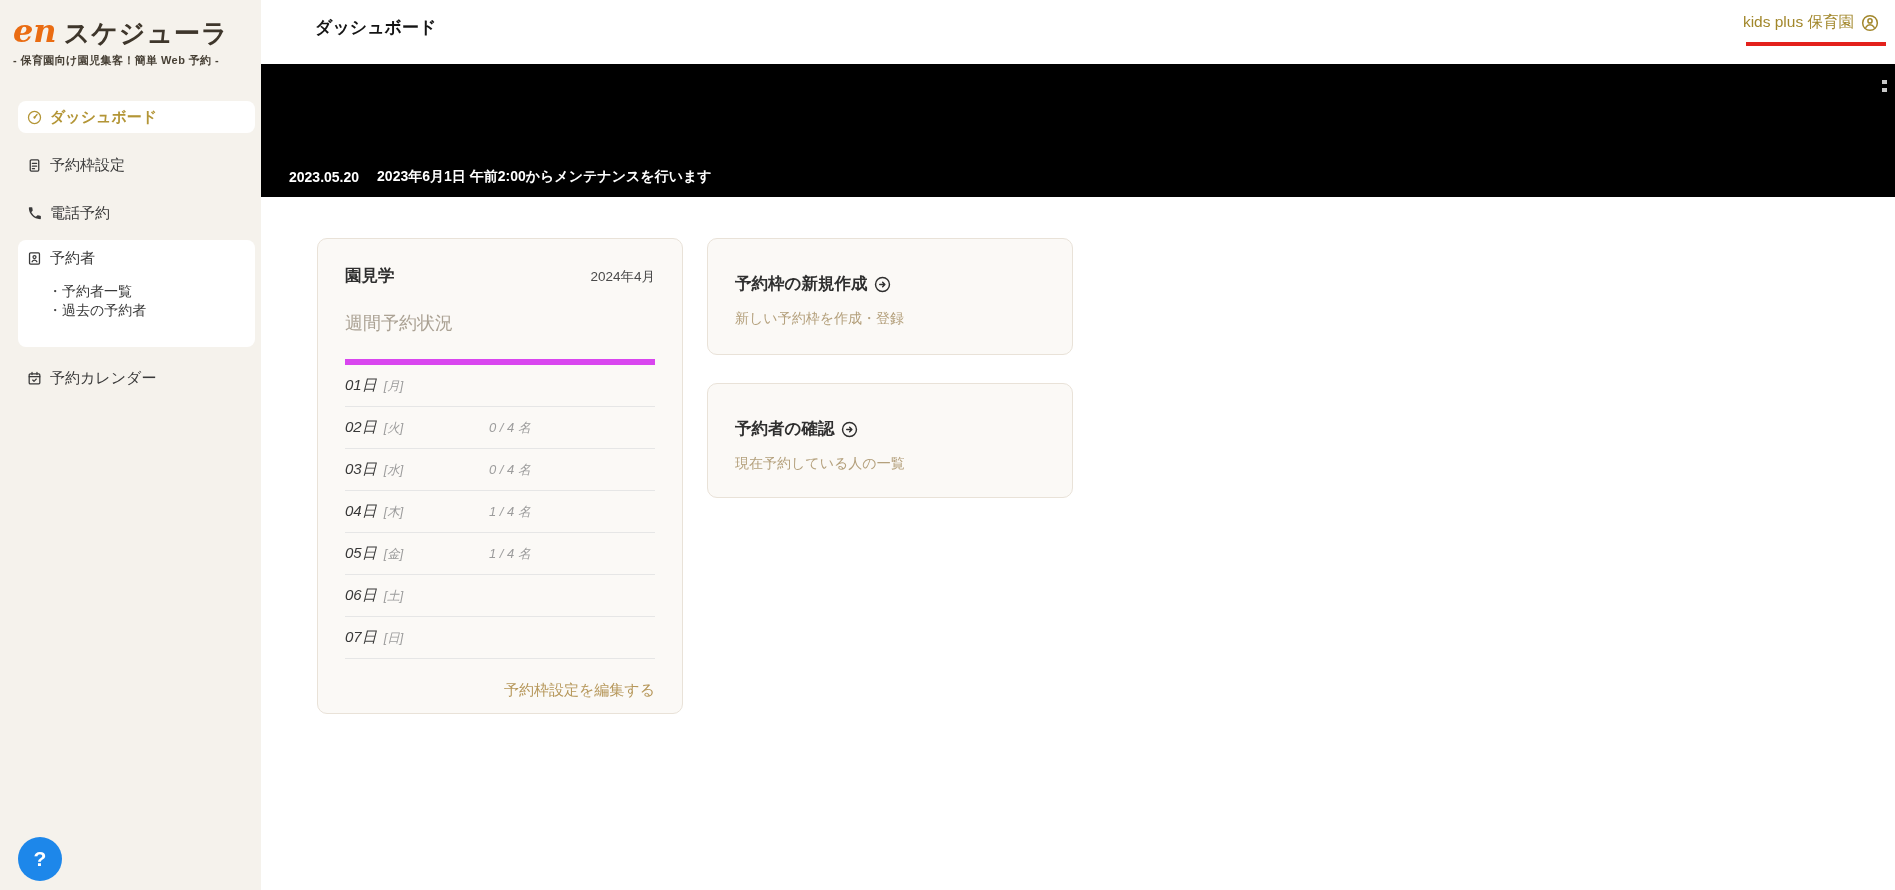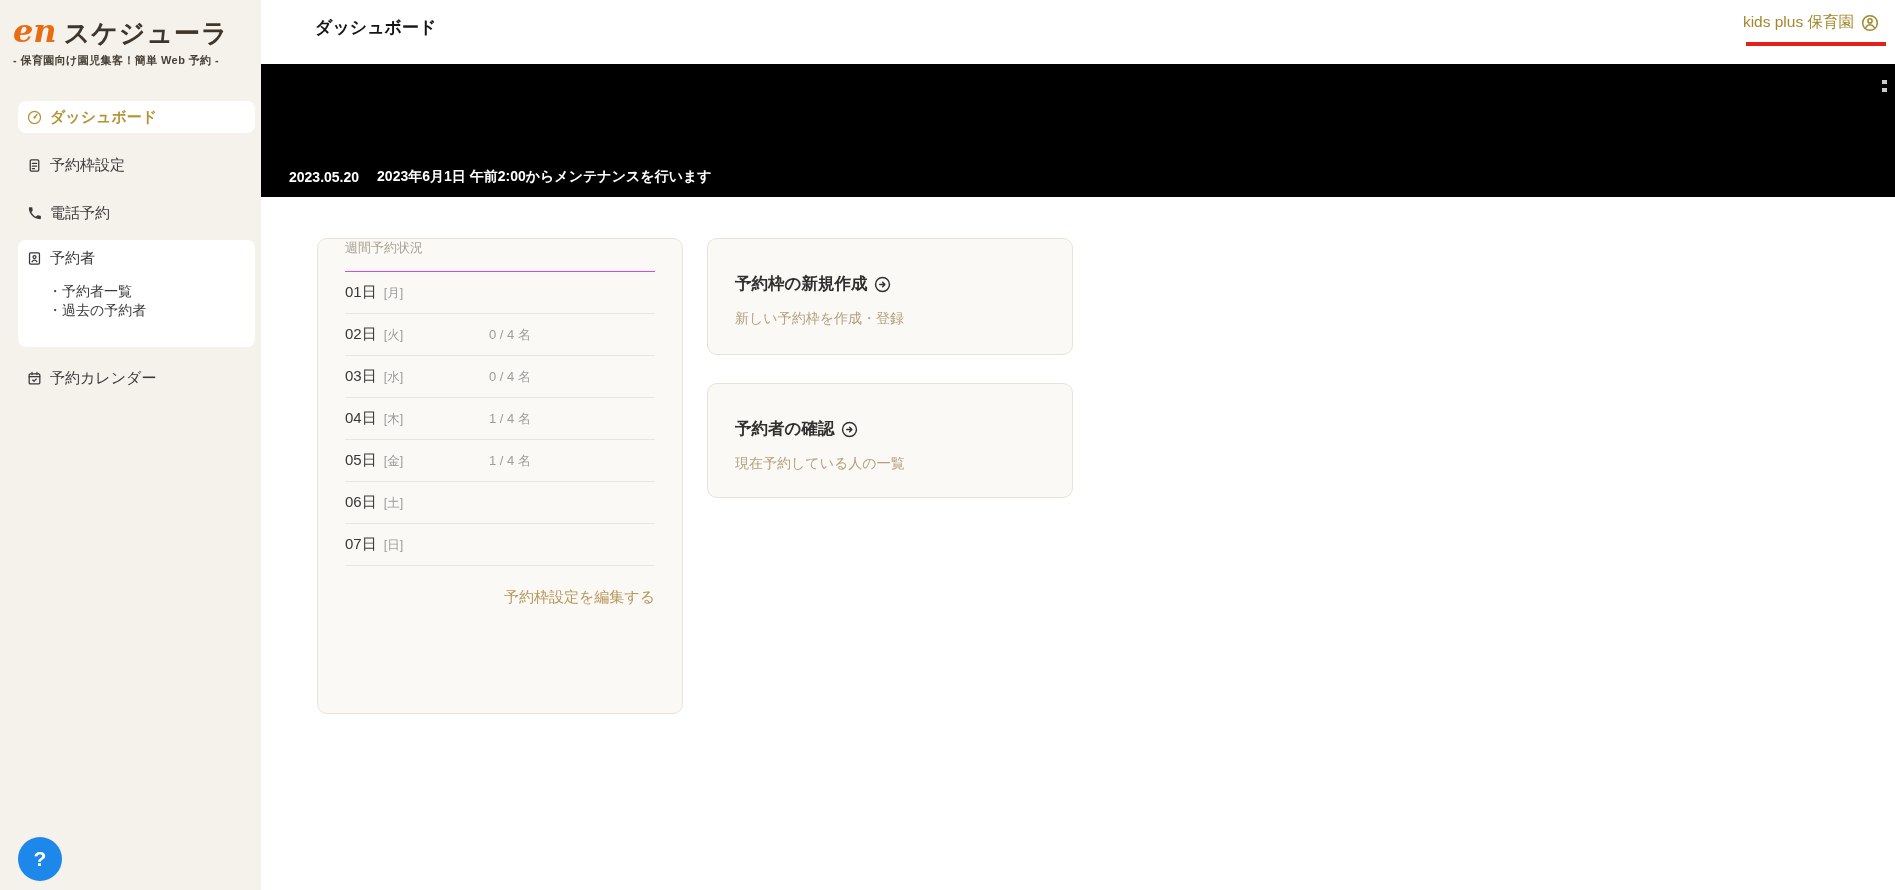--- a/index.html
+++ b/index.html
@@ -52,22 +52,22 @@
   .dd-item + .dd-item { border-top:1px solid #b3912f; }
   .dd-item.muted { color:#8f8f8f; }
   .red-box { position:absolute; left:20px; top:3px; width:116px; height:30px; border:3px solid #e3211c; pointer-events:none; }
 
   
   .card { position:absolute; background:#fbf9f6; border:1px solid #e9e2d8; border-radius:10px; }
   .card-visit { left:317px; top:238px; width:366px; height:476px; padding:0 27px; }
   .v-title-row { margin-top:26px; display:flex; justify-content:space-between; align-items:baseline; }
   .v-title { font-size:16.5px; font-weight:bold; color:#2f2f2f; }
   .v-month { font-size:13.5px; color:#4a4a4a; }
-  .v-sub { margin-top:0; font-size:13px; color:#aba294; }
-  .v-table { margin-top:14px; border-top:1px solid #d946ef; }
+  .v-sub { margin-top:24px; font-size:18px; color:#aba294; }
+  .v-table { margin-top:24px; border-top:6px solid #d946ef;font-style:italic; }
   .v-row { height:42px; display:flex; align-items:center; border-bottom:1px solid #e6e6e6; }
   .v-daywrap { width:144px; display:flex; align-items:baseline; }
   .v-day { font-size:15px; color:#383838; font-weight:500; }
   .v-dow { font-size:12.5px; color:#9c9c9c; margin-left:7px; }
   .v-count { font-size:13px; color:#9c9c9c; }
   .v-link { margin-top:22px; text-align:right; font-size:15px; color:#b6975a; cursor:pointer; }
 
   .card-action { left:707px; width:366px; cursor:pointer; }
   .card-create { top:238px; height:117px; }
   .card-check  { top:383px; height:115px; }
@@ -167,20 +167,24 @@
       <span class="news-text">2023年8月1日保育園メッセに出展いたします</span>
     </div>
   </div>
   <div class="frag">
       <span></span>
       <span></span>
     </div>
 
 
   <section class="card card-visit">
+    <div class="v-title-row">
+      <span class="v-title">園見学</span>
+      <span class="v-month">2024年4月</span>
+    </div>
     <div class="v-sub">週間予約状況</div>
 
     <div class="v-table">
       <div class="v-row">
         <span class="v-daywrap">
             <span class="v-day">01日</span>
             <span class="v-dow">[月]</span>
           </span>
         <span class="v-count"></span>
       </div>

